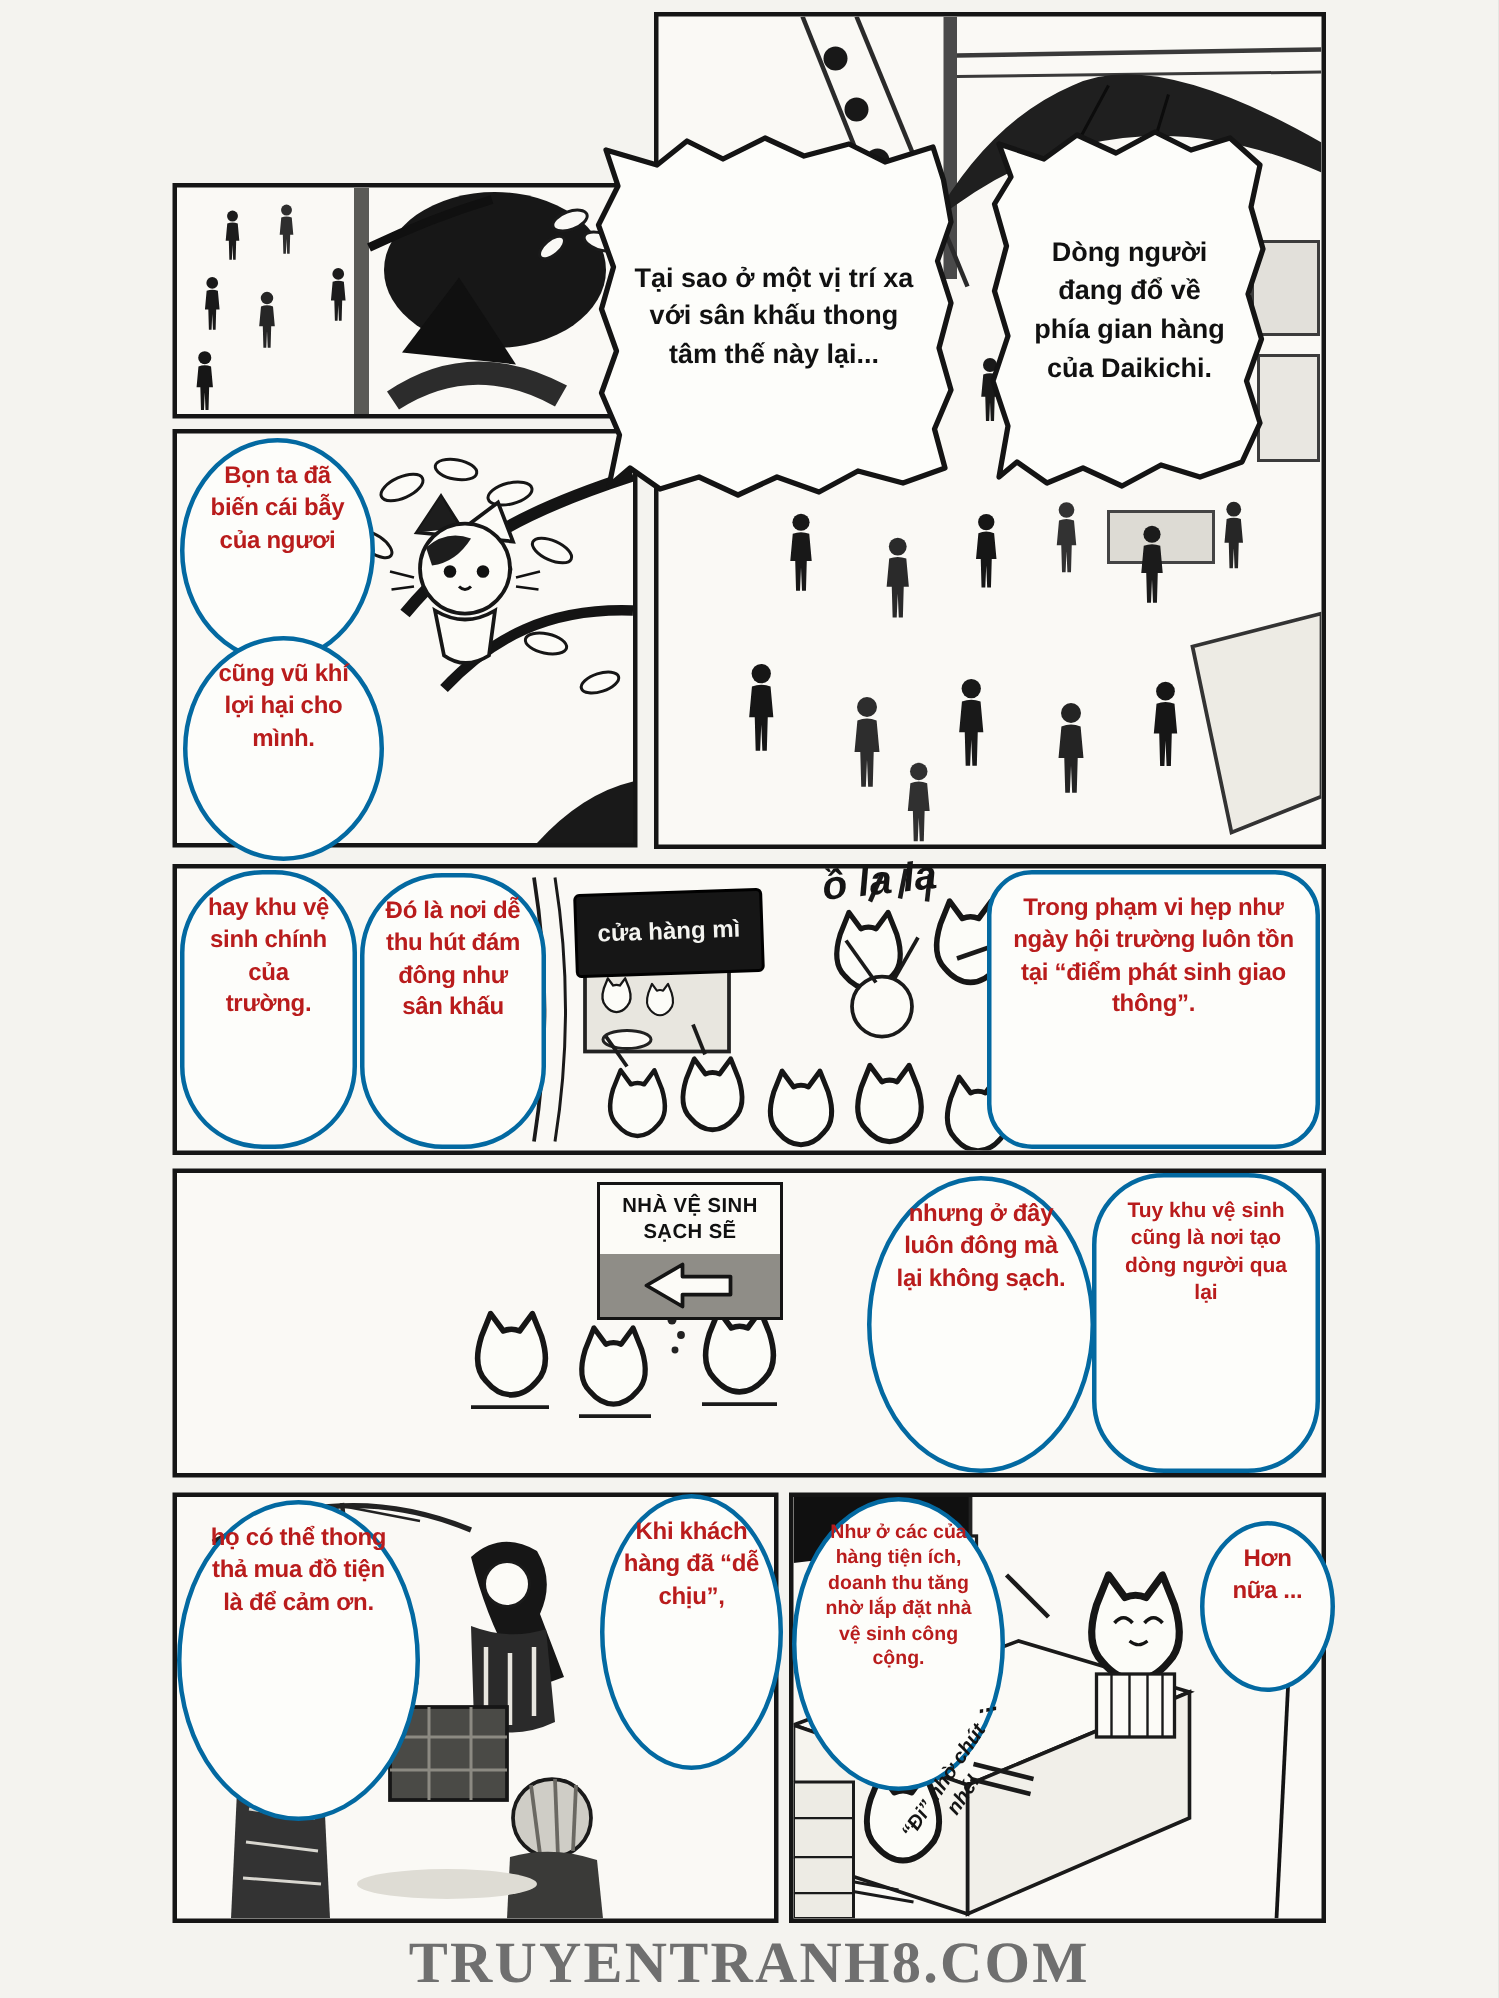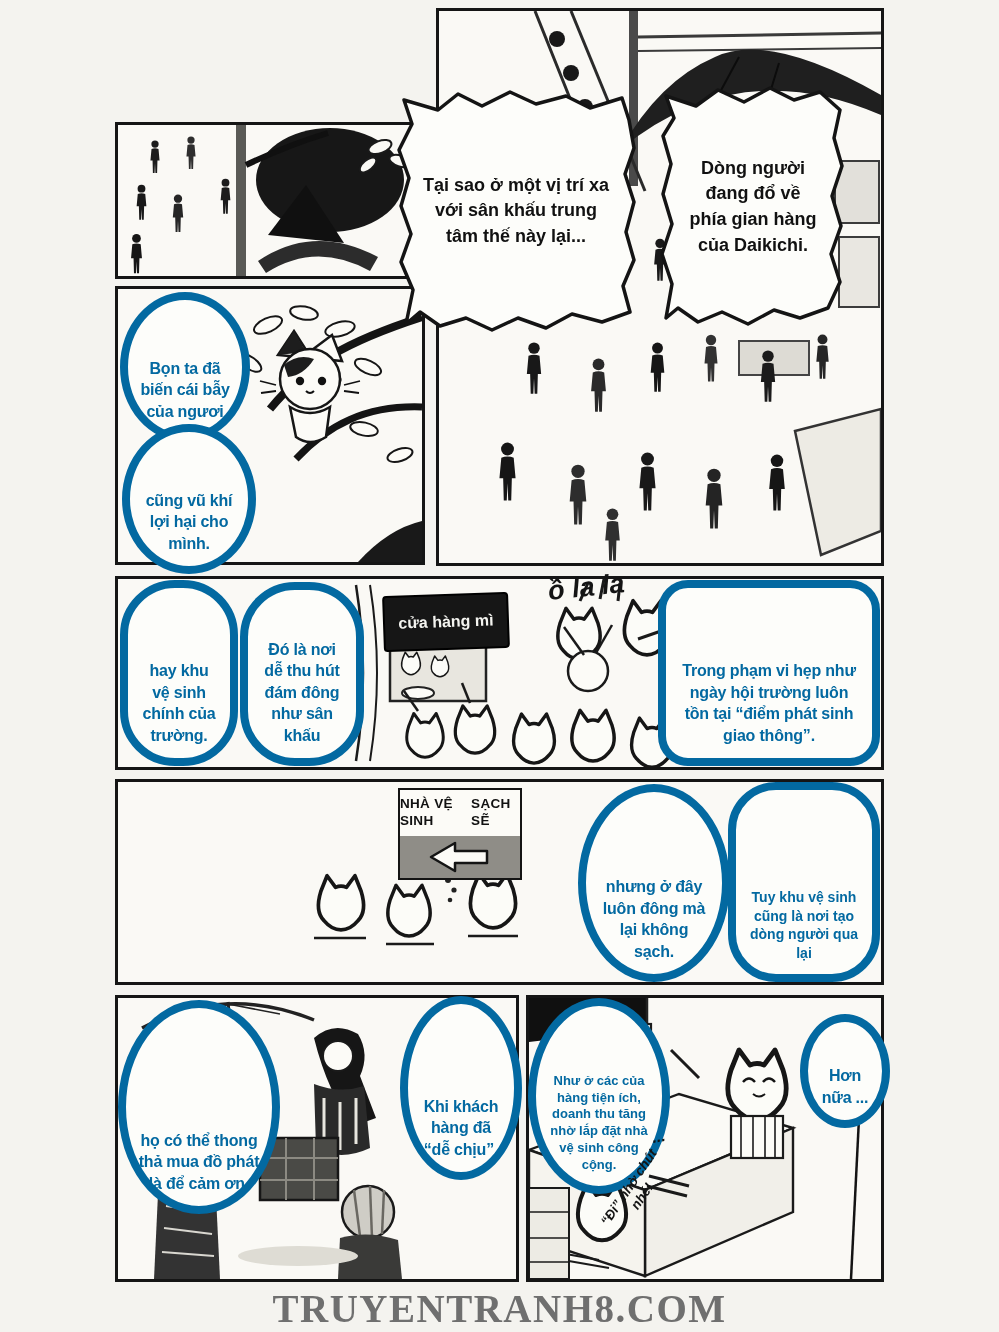--- a/index.html
+++ b/index.html
@@ -1,37 +1,37 @@
 <!DOCTYPE html>
 <html><head>
 <meta charset="utf-8">
 <style>
   html,body{margin:0;padding:0;background:#dcdcd8;}
   #page{position:relative;width:999px;height:1332px;background:#f4f3ef;overflow:hidden;
         font-family:"Liberation Sans",sans-serif;color:#111;}
   .panel{position:absolute;background:#faf9f5;border:3px solid #151515;box-sizing:border-box;overflow:hidden;}
   .art{position:absolute;inset:0;width:100%;height:100%;}
-  .bubble{position:absolute;background:#fdfdfa;border:8px solid #0369a1;box-sizing:border-box;
-          display:flex;align-items:flex-end;justify-content:center;text-align:center;
-          padding:12px;font-weight:bold;color:#0369a1;z-index:6;}
+  .bubble{position:absolute;background:#fdfdfa;border:3px solid #0369a1;box-sizing:border-box;
+          display:flex;align-items:flex-start;justify-content:center;text-align:center;
+          padding:12px;font-weight:bold;color:#b91c1c;z-index:6;}
   .ell{border-radius:50%;}
   .rr{border-radius:30px;}
   .bt{font-size:16px;line-height:1.34;letter-spacing:-0.2px;}
   .bt-lg{font-size:18px;line-height:1.42;}
   .bt-sm{font-size:14px;line-height:1.32;}
   .bt-xs{font-size:13px;line-height:1.3;}
   .burst{position:absolute;z-index:6;}
   .burst svg{position:absolute;inset:0;}
   .burst .btxt{position:absolute;inset:0;display:flex;align-items:center;justify-content:center;
                text-align:center;font-weight:bold;padding:26px;box-sizing:border-box;}
   .sign-noodle{position:absolute;z-index:7;background:#161616;color:#f4f4f0;border:2px solid #000;
                display:flex;align-items:center;justify-content:center;font-weight:bold;font-size:16px;
                transform:rotate(-2deg);border-radius:4px;}
   .sign-toilet{position:absolute;z-index:7;background:#fcfbf7;border:2.5px solid #141414;box-sizing:border-box;}
-  .sign-toilet .txt{height:46px;display:flex;flex-direction:row;align-items:center;justify-content:center;
+  .sign-toilet .txt{height:46px;display:flex;flex-direction:column;align-items:center;justify-content:center;
                     font-weight:bold;font-size:13.5px;line-height:1.25;letter-spacing:0.3px;border-radius:20px;}
   .sign-toilet .arrowband{height:calc(100% - 46px);background:#8f8d87;display:flex;align-items:center;justify-content:center;}
   .sfx{position:absolute;z-index:7;font-weight:bold;font-style:italic;color:#141414;white-space:nowrap;}
   #watermark{position:absolute;left:0;right:0;top:1286px;text-align:center;z-index:8;
              font-family:"Liberation Serif",serif;font-weight:bold;font-size:39px;
              color:#6f6f6f;letter-spacing:1.5px;}
 </style>
 </head>
 <body>
 
@@ -304,21 +304,21 @@
       <line x1="118" y1="188" x2="158" y2="198" stroke="#1a1a1a" stroke-width="3"></line>
 
       <line x1="330" y1="120" x2="322" y2="281" stroke="#141414" stroke-width="2.5"></line>
     </svg>
   </div>
 
   <div class="burst" style="left:396px;top:88px;width:240px;height:246px;">
     <svg viewBox="0 0 240 246" width="240" height="246">
       <polygon points="16,36 8,12 42,22 62,6 86,18 114,4 140,16 170,8 194,20 226,10 233,32 238,60 229,86 238,114 230,144 238,172 227,198 234,224 206,234 176,226 150,240 122,230 96,242 70,230 44,238 24,224 10,236 17,202 5,174 15,146 5,118 13,90 3,62" fill="#fdfdfa" stroke="#141414" stroke-width="3.5" stroke-linejoin="round"></polygon>
     </svg>
-    <div class="btxt bt-lg">Tại sao ở một vị trí xa với sân khấu trung tâm thế này lại...</div>
+    <div class="btxt bt-lg">Tại sao ở một vị trí xa với sân khấu thong tâm thế này lại...</div>
   </div>
 
   <div class="burst" style="left:660px;top:86px;width:186px;height:242px;">
     <svg viewBox="0 0 186 242" width="186" height="242">
       <polygon points="14,32 6,10 36,20 58,4 84,16 110,2 134,14 160,6 180,24 174,52 182,80 172,110 181,140 171,168 180,196 168,222 140,232 114,224 88,238 62,226 38,236 18,222 6,232 12,198 2,168 12,138 3,108 11,78 3,50" fill="#fdfdfa" stroke="#141414" stroke-width="3.5" stroke-linejoin="round"></polygon>
     </svg>
     <div class="btxt bt-lg">Dòng người đang đổ về phía gian hàng của Daikichi.</div>
   </div>
 
   <div class="bubble ell bt" style="left:120px;top:292px;width:130px;height:150px;">
@@ -339,21 +339,21 @@
   </div>
 
   <div class="bubble ell bt" style="left:578px;top:784px;width:152px;height:198px;">
     <span>nhưng ở đây luôn đông mà lại không sạch.</span>
   </div>
   <div class="bubble bt-sm bubble" style="left:728px;top:782px;width:152px;height:200px;border-radius:48px;">
     <span>Tuy khu vệ sinh cũng là nơi tạo dòng người qua lại</span>
   </div>
 
   <div class="bubble ell bt" style="left:118px;top:1000px;width:162px;height:214px;">
-    <span>họ có thể thong thả mua đồ phát là để cảm ơn.</span>
+    <span>họ có thể thong thả mua đồ tiện là để cảm ơn.</span>
   </div>
   <div class="bubble ell bt" style="left:400px;top:996px;width:122px;height:184px;">
     <span>Khi khách hàng đã “dễ chịu”,</span>
   </div>
 
   <div class="bubble ell bt-xs" style="left:528px;top:998px;width:142px;height:196px;">
     <span>Như ở các của hàng tiện ích, doanh thu tăng nhờ lắp đặt nhà vệ sinh công cộng.</span>
   </div>
   <div class="bubble ell bt" style="left:800px;top:1014px;width:90px;height:114px;">
     <span>Hơn nữa ...</span>

